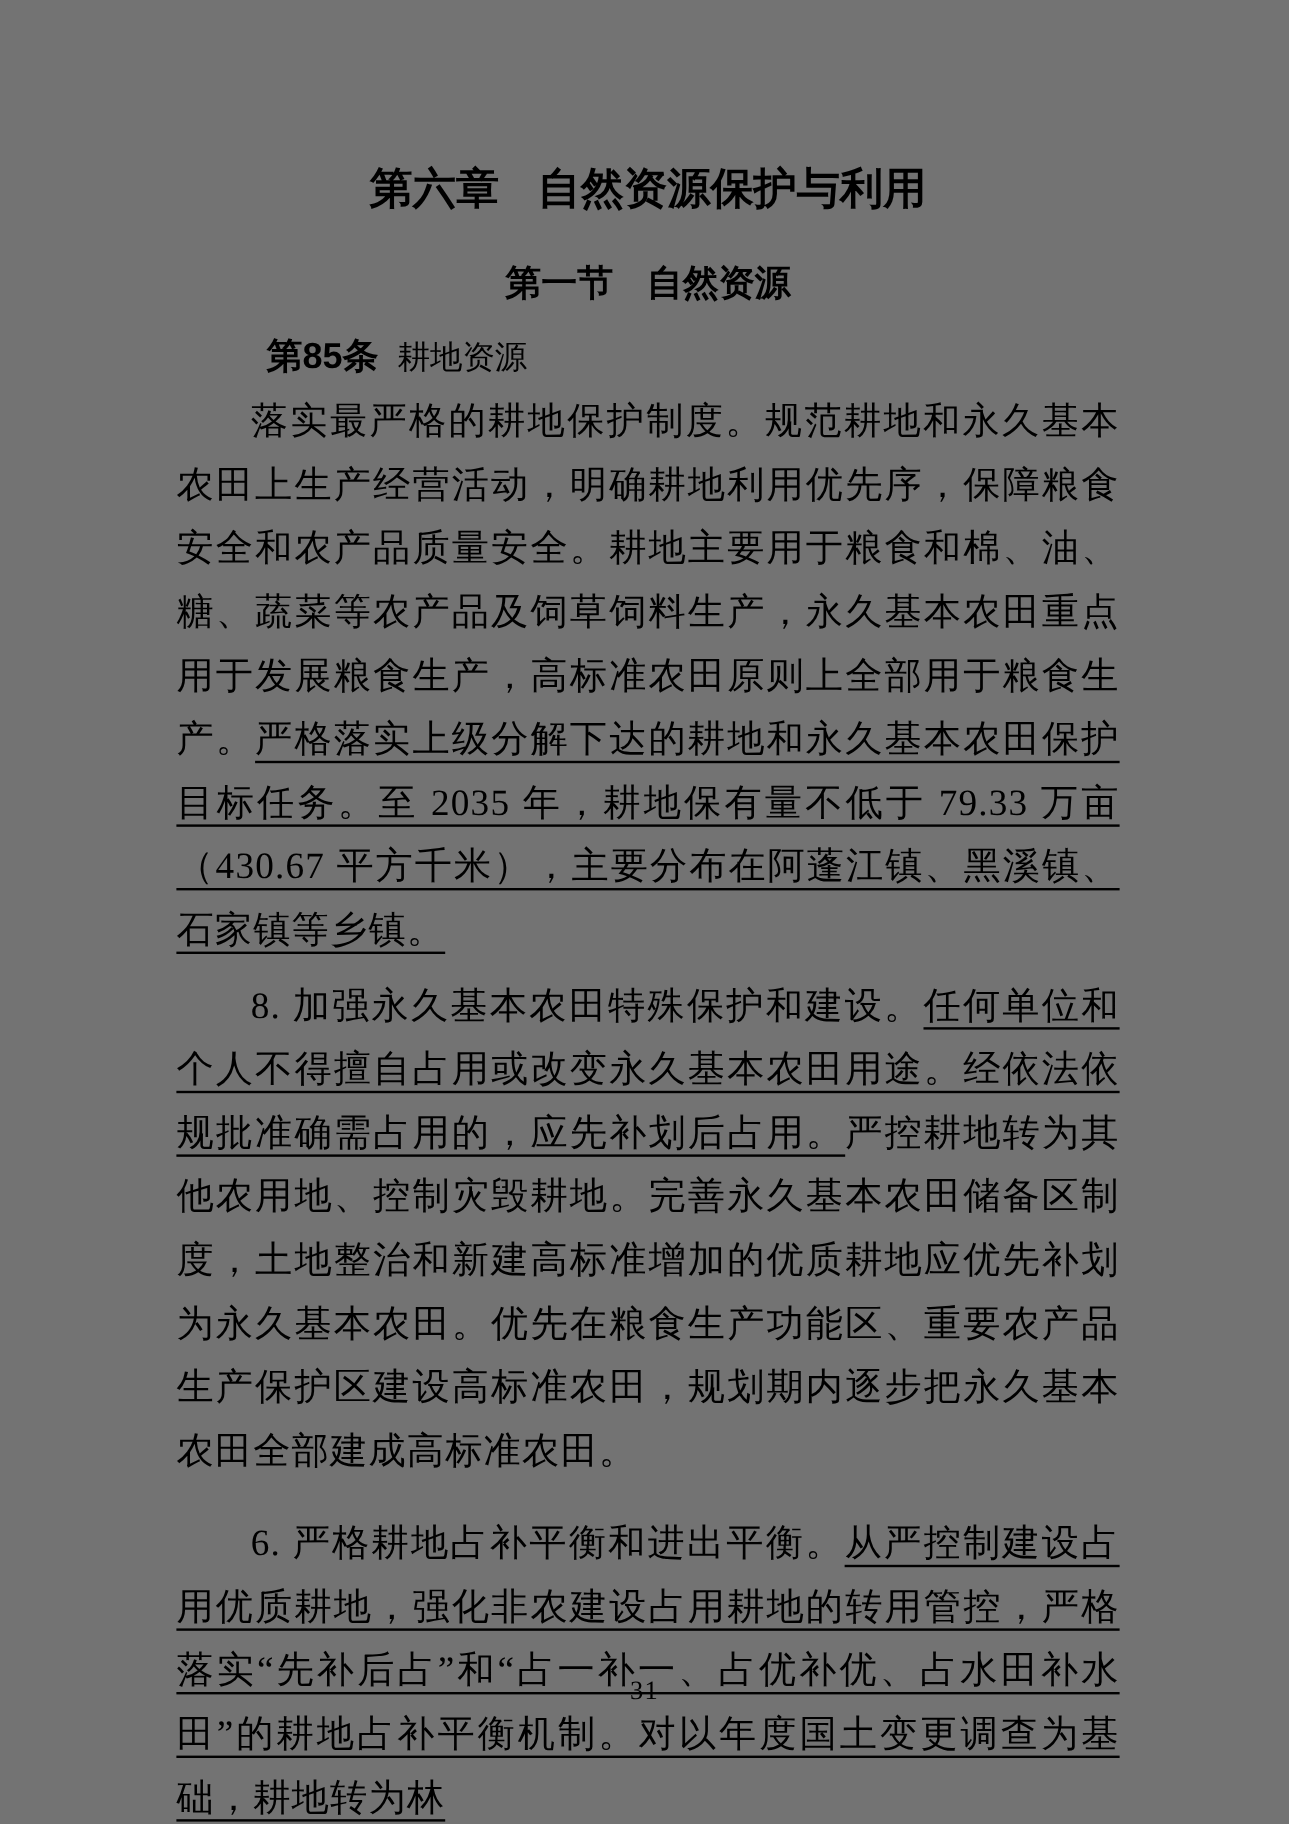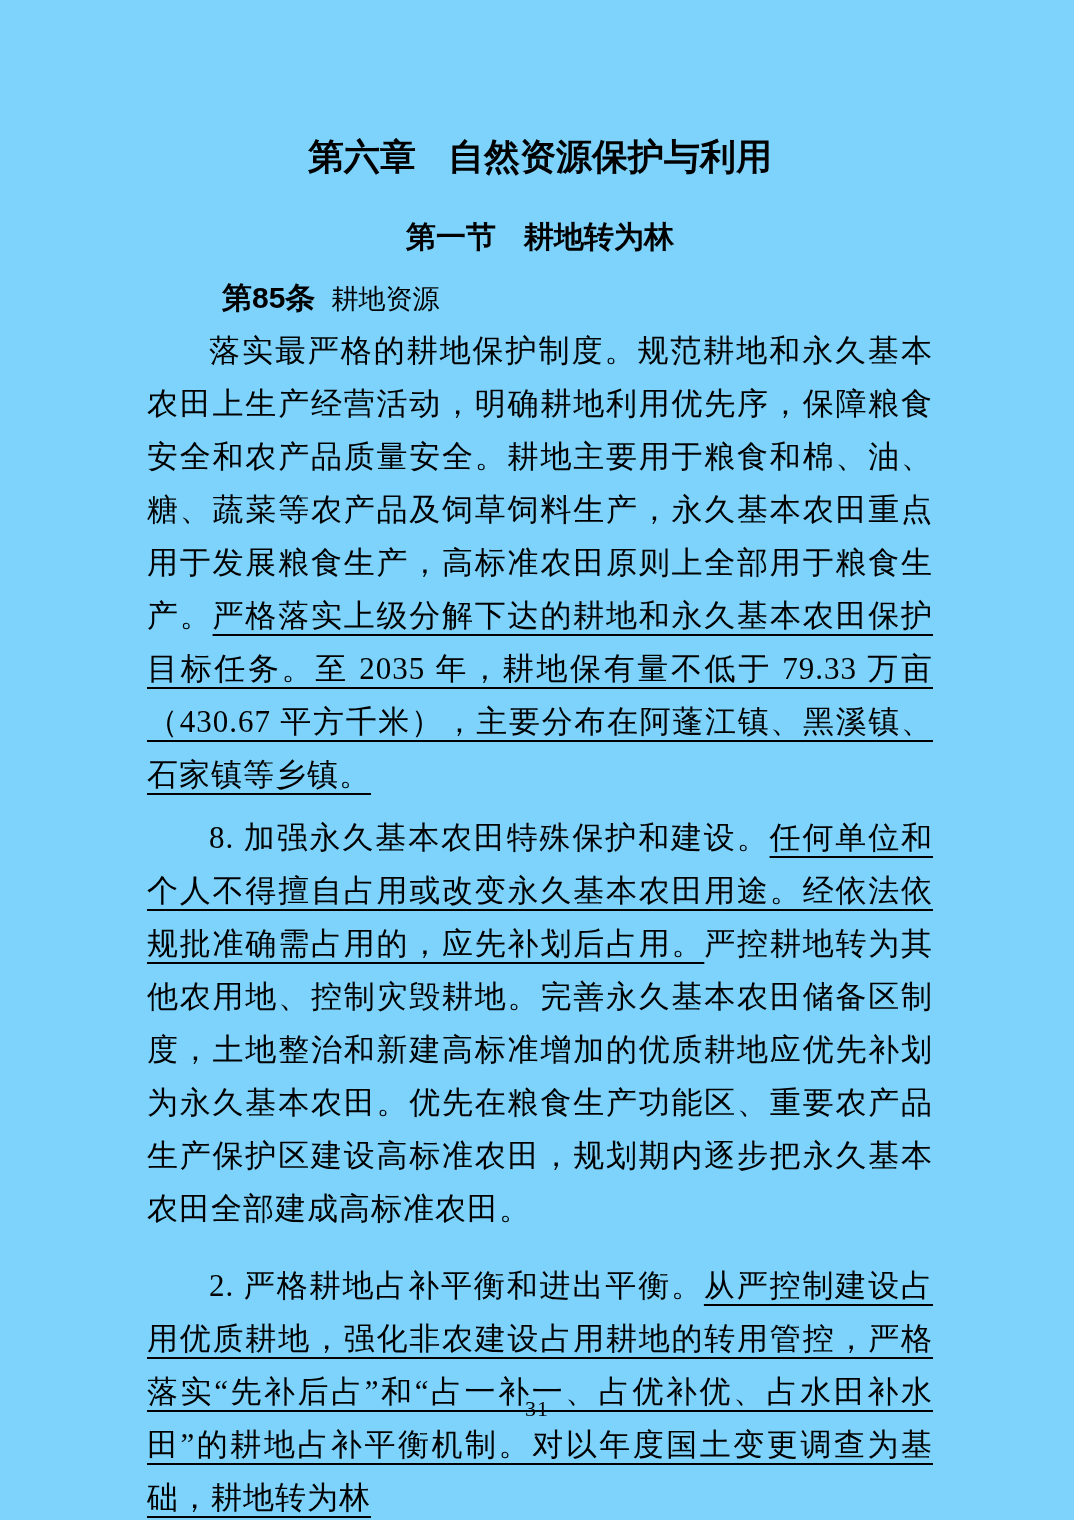--- a/index.html
+++ b/index.html
@@ -5,21 +5,21 @@
   html, body {
     margin: 0;
     padding: 0;
     background: #ffffff;
   }
   .page {
     position: relative;
     width: 1074px;
     height: 1520px;
     margin: 0 auto;
-    background: #7dd3fc;
+    background: #737373;
     color: #000000;
     box-sizing: border-box;
     padding: 0 141px 0 147px;
     overflow: hidden;
     font-family: "Liberation Serif", "DejaVu Serif", serif;
   }
   .chapter-heading {
     margin: 136px 0 0 0;
     text-align: center;
     font-size: 36px;
@@ -88,25 +88,25 @@
     font-family: "Liberation Serif", "DejaVu Serif", serif;
   }
 </style>
 </head>
 <body>
 
 <div class="page">
 
   <h1 class="chapter-heading"><span class="label">第六章</span><span>自然资源保护与利用</span></h1>
 
-  <h2 class="section-heading"><span class="label">第一节</span><span>耕地转为林</span></h2>
+  <h2 class="section-heading"><span class="label">第一节</span><span>自然资源</span></h2>
 
   <h3 class="article-heading"><span class="article-label">第85条</span><span class="article-title">耕地资源</span></h3>
 
   <p class="body-para intro"><span>落实最严格的耕地保护制度。规范耕地和永久基本农田上生产经营活动，明确耕地利用优先序，保障粮食安全和农产品质量安全。耕地主要用于粮食和棉、油、糖、蔬菜等农产品及饲草饲料生产，永久基本农田重点用于发展粮食生产，高标准农田原则上全部用于粮食生产。</span><span class="u">严格落实上级分解下达的耕地和永久基本农田保护目标任务。至 2035 年，耕地保有量不低于 79.33 万亩（430.67 平方千米），主要分布在阿蓬江镇、黑溪镇、石家镇等乡镇。</span></p>
 
   <p class="body-para item-1"><span>8. 加强永久基本农田特殊保护和建设。</span><span class="u">任何单位和个人不得擅自占用或改变永久基本农田用途。经依法依规批准确需占用的，应先补划后占用。</span><span>严控耕地转为其他农用地、控制灾毁耕地。完善永久基本农田储备区制度，土地整治和新建高标准增加的优质耕地应优先补划为永久基本农田。优先在粮食生产功能区、重要农产品生产保护区建设高标准农田，规划期内逐步把永久基本农田全部建成高标准农田。</span></p>
 
-  <p class="body-para item-2"><span>2. 严格耕地占补平衡和进出平衡。</span><span class="u">从严控制建设占用优质耕地，强化非农建设占用耕地的转用管控，严格落实“先补后占”和“占一补一、占优补优、占水田补水田”的耕地占补平衡机制。对以年度国土变更调查为基础，耕地转为林</span></p>
+  <p class="body-para item-2"><span>6. 严格耕地占补平衡和进出平衡。</span><span class="u">从严控制建设占用优质耕地，强化非农建设占用耕地的转用管控，严格落实“先补后占”和“占一补一、占优补优、占水田补水田”的耕地占补平衡机制。对以年度国土变更调查为基础，耕地转为林</span></p>
 
   <div class="page-number">31</div>
 
 </div>
 
 </body></html>

